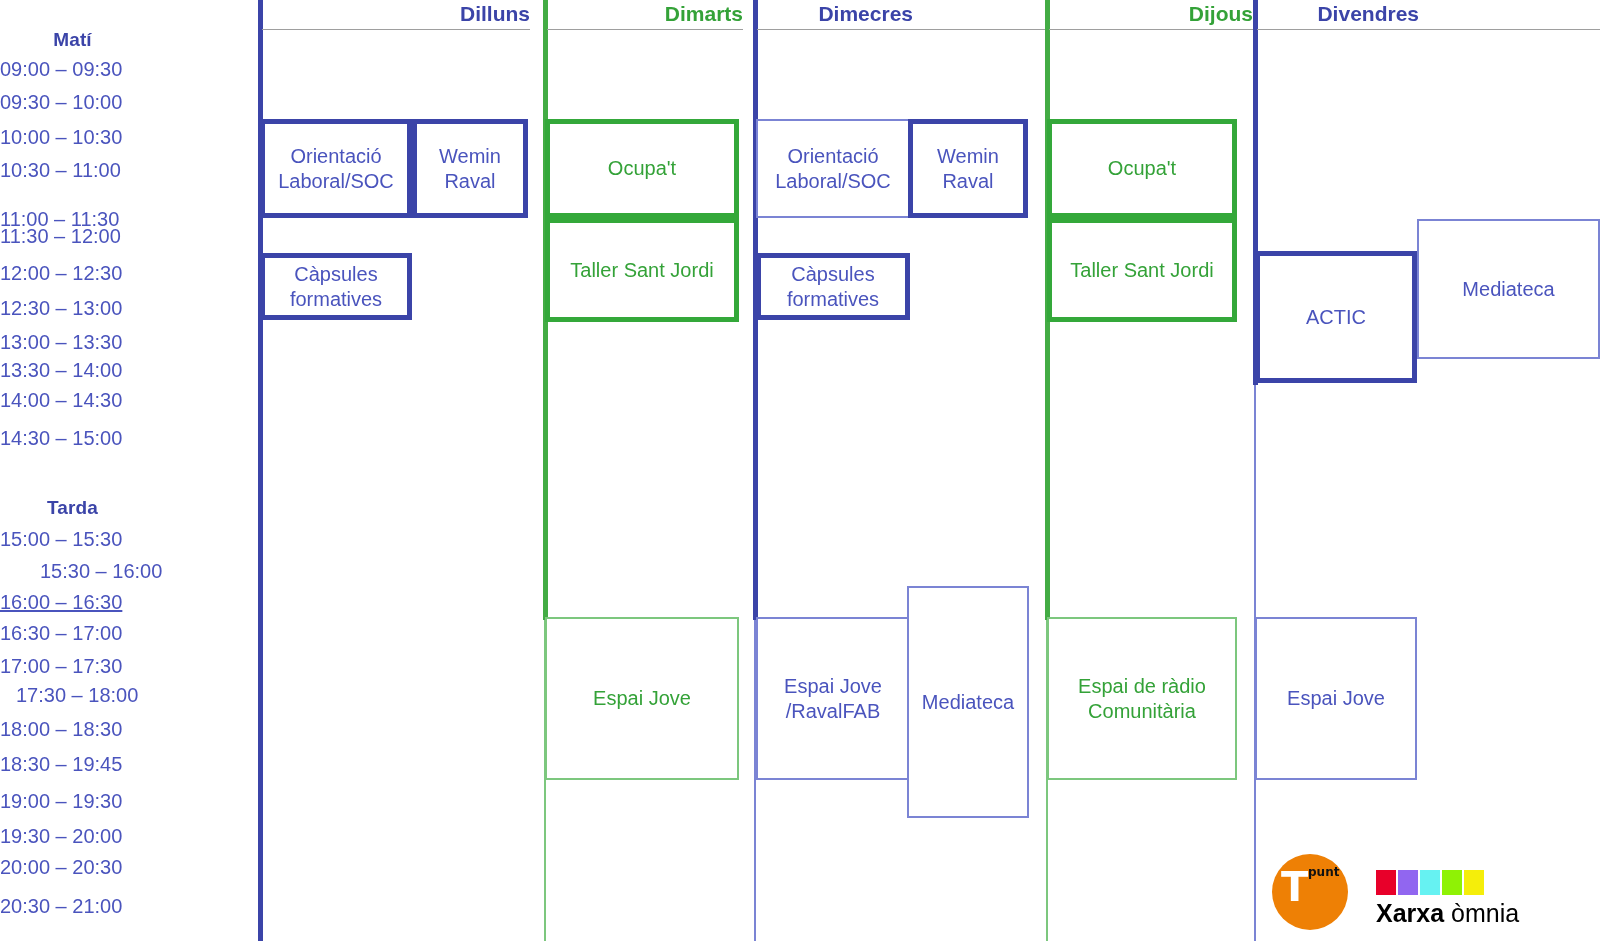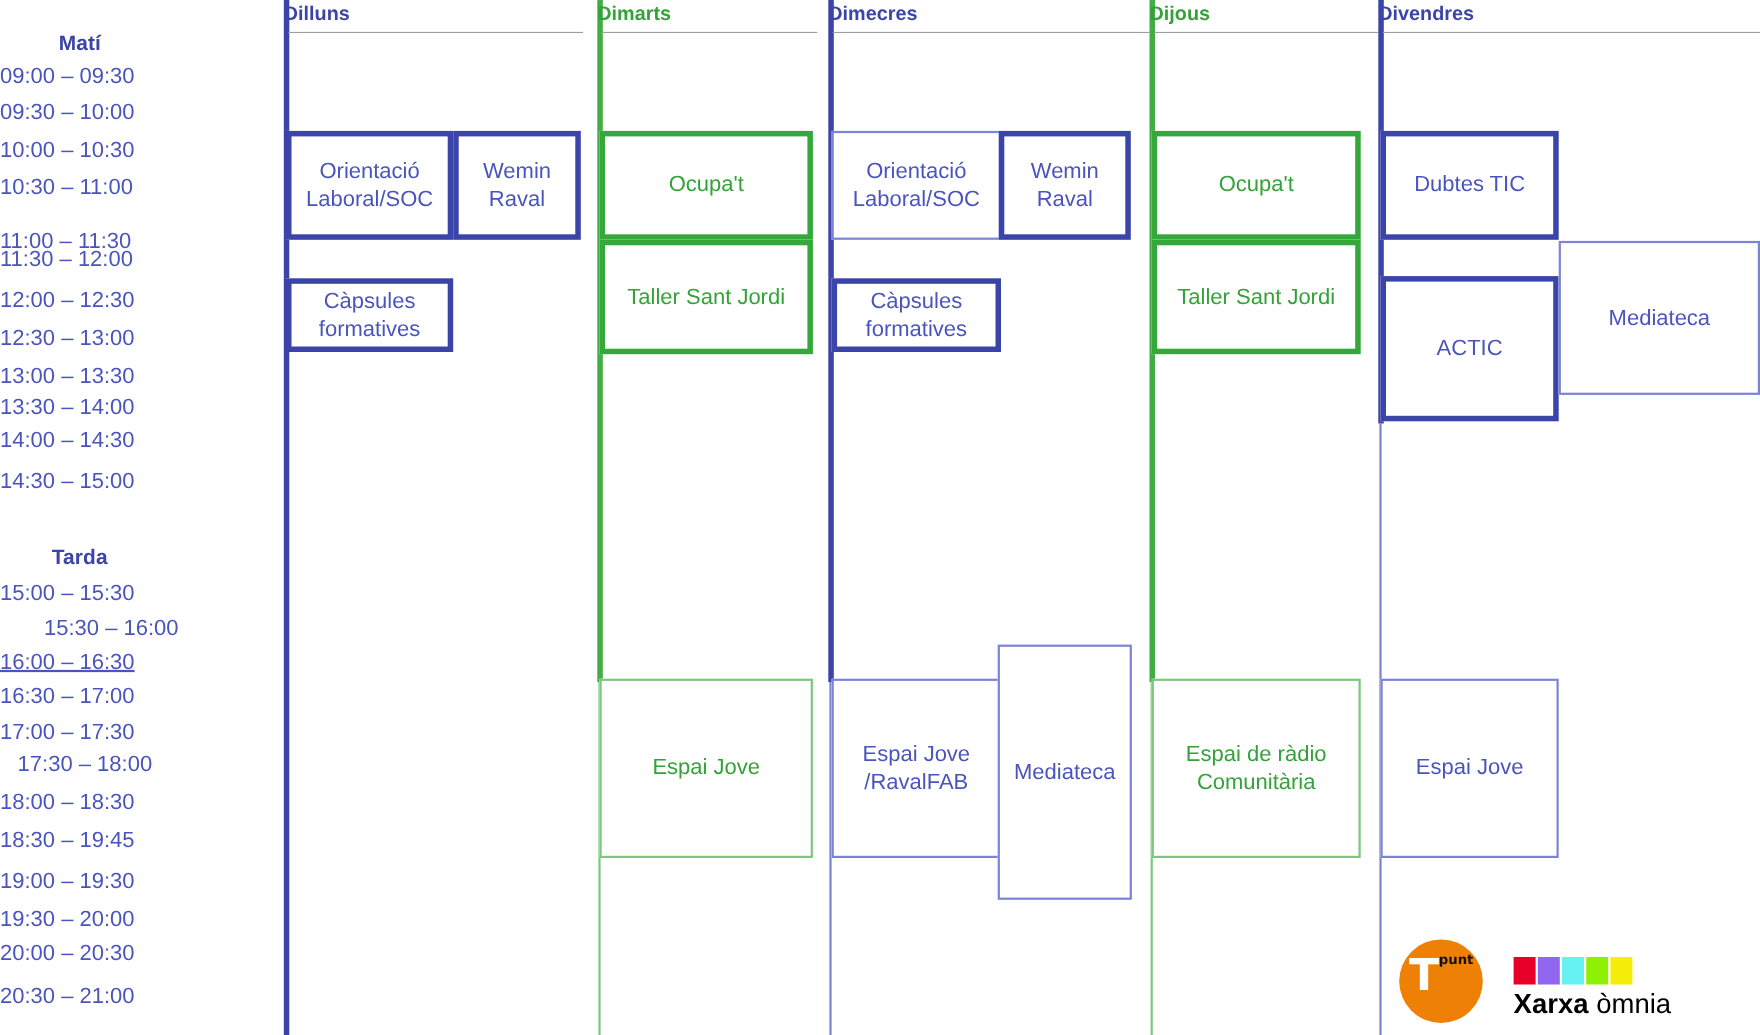--- a/index.html
+++ b/index.html
@@ -54,22 +54,22 @@
     position: absolute;
     top: 0;
     height: 941px;
   }
 
   .day-header {
     position: absolute;
     top: 2px;
     left: 0;
     width: 100%;
-    text-align: left;
-    font-size: 18px;
+    text-align: right;
+    font-size: 21px;
     font-weight: bold;
     white-space: nowrap;
   }
 
   .day-header.blue  { color: #3b44a8; }
   .day-header.green { color: #34a238; }
 
   .header-rule {
     position: absolute;
     top: 29px;
@@ -334,23 +334,20 @@
 Comunitària</span>
   </div>
 
   <div class="day-col" style="left:1253px; width:347px;">
     <div class="col-divider-thick blue" style="height:385px;"></div>
     <div class="col-divider-thin blue" style="top:385px; height:556px;"></div>
     <div class="header-rule"></div>
     <div class="day-header blue" style="width:166px;">Divendres</div>
   </div>
 
-  <div class="event ev-thick ev-blue-thick fs-20" style="left:1255px; top:119px; width:162px; height:99px;">
-    <span class="event-label">Dubtes TIC</span>
-  </div>
 
   <div class="event ev-thick ev-blue-thick fs-20" style="left:1255px; top:251px; width:162px; height:132px;">
     <span class="event-label">ACTIC</span>
   </div>
 
   <div class="event ev-thin ev-blue-thin fs-20" style="left:1417px; top:219px; width:183px; height:140px;">
     <span class="event-label">Mediateca</span>
   </div>
 
   <div class="event ev-thin ev-blue-thin fs-20" style="left:1255px; top:617px; width:162px; height:163px;">

